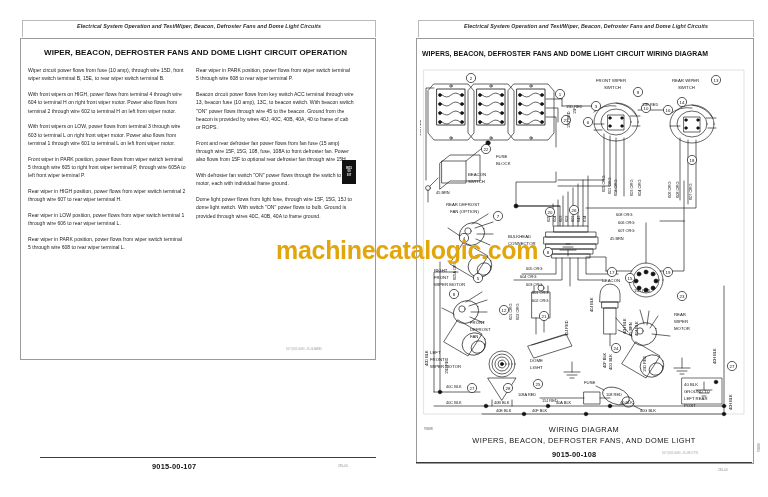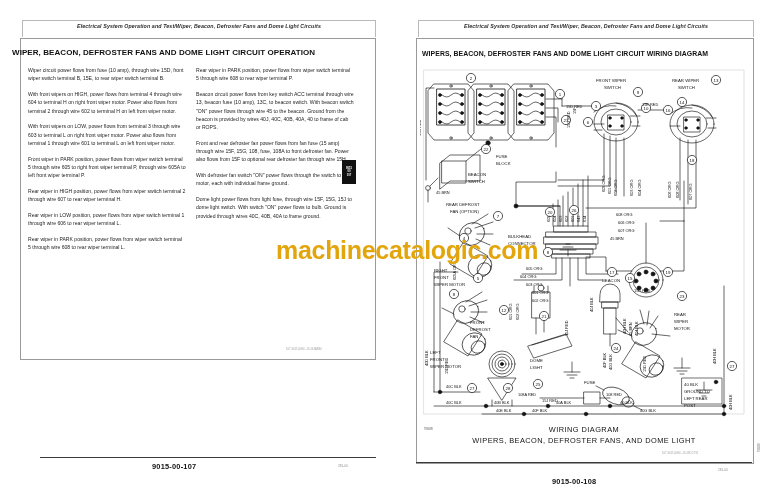--- a/index.html
+++ b/index.html
@@ -94,21 +94,21 @@
 <div class="spread">
 
   <div class="page page-left">
 
     <div class="hdr-box" style="left:22px;top:20px;width:352px;">
       <div class="hdr-text">Electrical System Operation and Test/Wiper, Beacon, Defroster Fans and Dome Light Circuits</div>
     </div>
 
     <div class="frame" style="left:20px;top:38px;width:354px;height:320px;"></div>
 
-    <div class="sect-title" style="left:12px;top:48px;">WIPER, BEACON, DEFROSTER FANS AND DOME LIGHT CIRCUIT OPERATION</div>
+    <div class="sect-title" style="left:44px;top:48px;">WIPER, BEACON, DEFROSTER FANS AND DOME LIGHT CIRCUIT OPERATION</div>
 
     <div class="col" style="left:28px;top:66px;">
       <p class="para">Wiper circuit power flows from fuse (10 amp), through wire 15D, front wiper switch terminal B, 15E, to rear wiper switch terminal B.</p>
       <p class="para">With front wipers on HIGH, power flows from terminal 4 through wire 604 to terminal H on right front wiper motor. Power also flows from terminal 2 through wire 602 to terminal H on left from wiper motor.</p>
       <p class="para">With front wipers on LOW, power flows from terminal 3 through wire 603 to terminal L on right front wiper motor. Power also flows from terminal 1 through wire 601 to terminal L on left front wiper motor.</p>
       <p class="para">Front wiper in PARK position, power flows from wiper switch terminal 5 through wire 605 to right front wiper terminal P, through wire 605A to left front wiper terminal P.</p>
       <p class="para">Rear wiper in HIGH position, power flows from wiper switch terminal 2 through wire 607 to rear wiper terminal H.</p>
       <p class="para">Rear wiper in LOW position, power flows from wiper switch terminal 1 through wire 606 to rear wiper terminal L.</p>
       <p class="para">Rear wiper in PARK position, power flows from wiper switch terminal 5 through wire 608 to rear wiper terminal L.</p>
     </div>
@@ -674,19 +674,19 @@
       <div>WIRING  DIAGRAM</div>
       <div>WIPERS,  BEACON,  DEFROSTER FANS,  AND  DOME LIGHT</div>
     </div>
     <div class="cap-small" style="left:24px;top:428px;">T8808V</div>
 
     <div class="fig-code" style="left:262px;top:452px;">107,9015,6090   -19-18OCT91</div>
 
     <div class="vside" style="left:358px;top:452px;">T8808V</div>
 
     <div class="foot-rule" style="left:16px;top:462px;width:336px;"></div>
-    <div class="foot-num" style="left:152px;top:450px;margin-top:27px;">9015-00-108</div>
+    <div class="foot-num" style="left:152px;top:450px;">9015-00-108</div>
     <div class="foot-code" style="left:318px;top:468px;">281-00</div>
   </div>
 
   <div class="watermark" style="left:276px;top:236px;">machinecatalogic.com</div>
 
 </div>
 
 </body></html>

